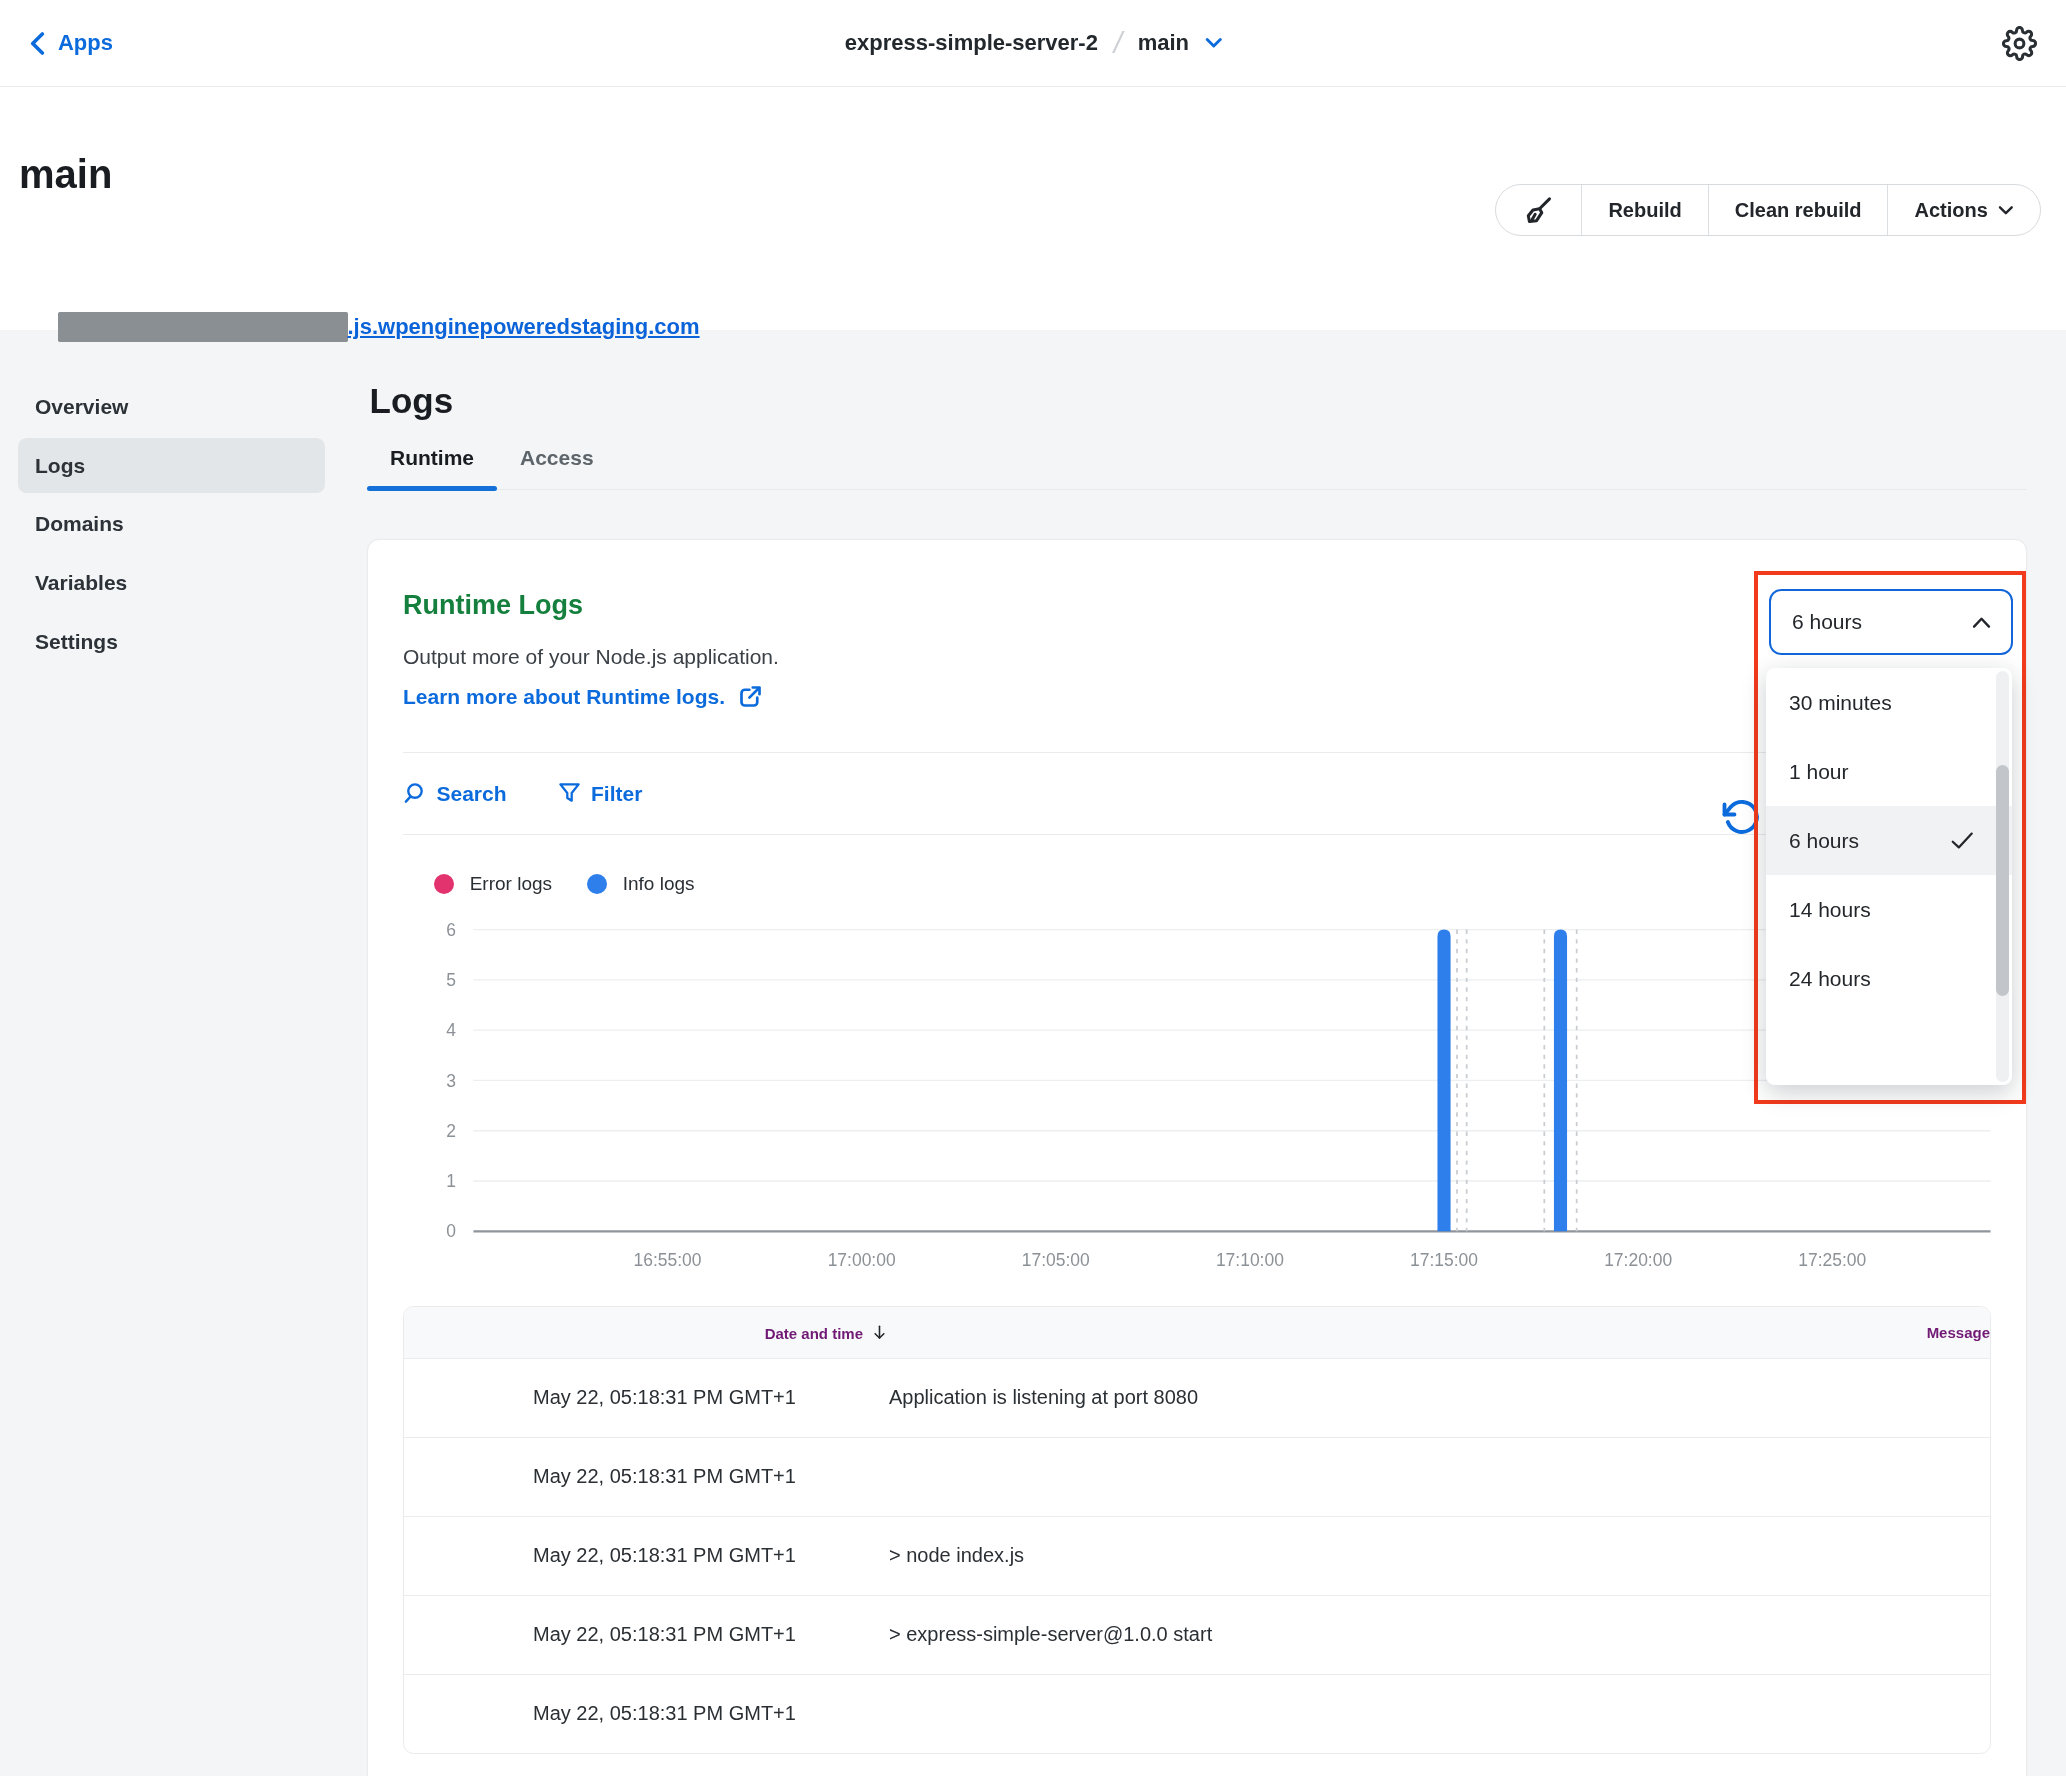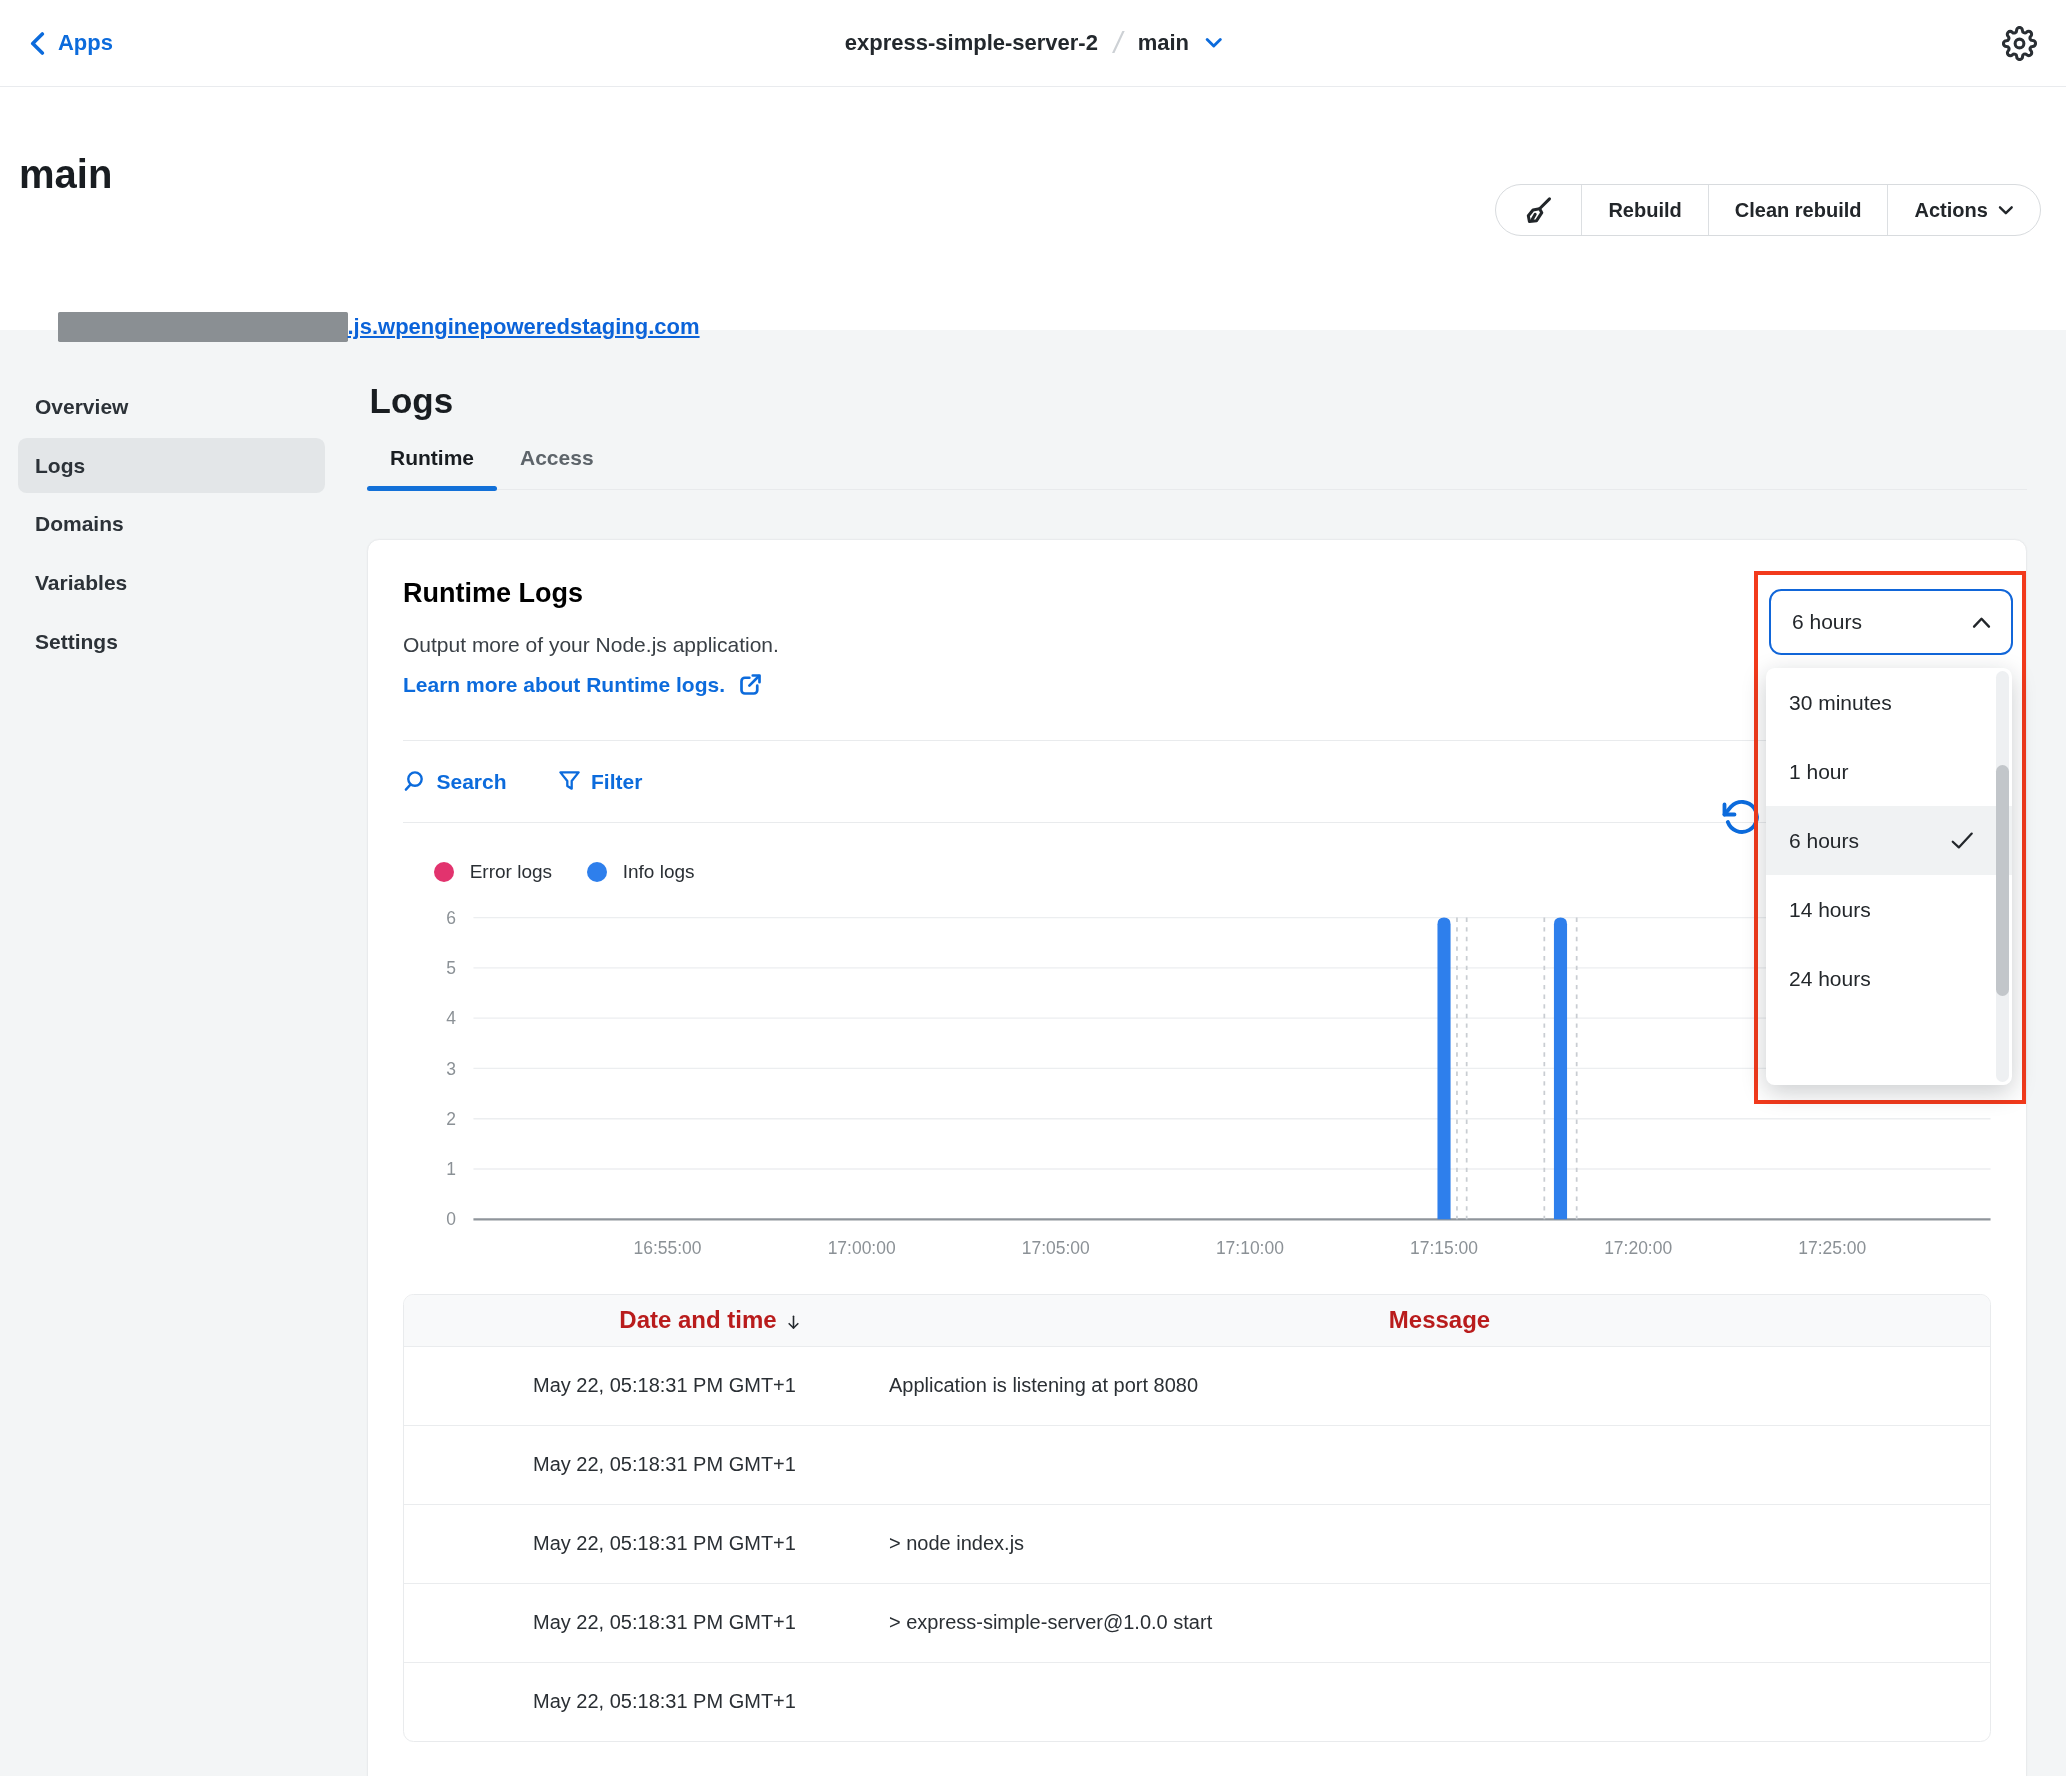--- a/index.html
+++ b/index.html
@@ -37,41 +37,41 @@
   .content { flex:1; margin-right:40px; }
   .content h2 { margin:51px 0 0 2.6px; font-size:35px; font-weight:700; color:#191d21; }
   .tabs { display:flex; margin-top:24.5px; border-bottom:0.9px solid #e8eaec; }
   .tab { position:relative; padding:0 23px 19px; font-size:21px; font-weight:600; color:#5d646a; cursor:pointer; }
   .tab.active { color:#191d21; font-weight:700; }
   .tab.active::after { content:''; position:absolute; left:0; right:0; bottom:-2.6px; height:5.2px; background:#1270d8; border-radius:2.6px; }
 
   
   .card { margin-top:49px; background:#fff; border:0.9px solid #e9ebed; border-radius:12.2px;
           padding:38px 35px 52px; box-shadow:0 0.9px 1.7px rgba(16,24,32,.04); }
-  .card h3 { font-size:27px; font-weight:700; color:#000000; }
+  .card h3 { font-size:27px; font-weight:700; color:#15803d;margin-top:12px; }
   .card .desc { margin-top:24.5px; font-size:21px; color:#3a4046; }
   .learn-row { margin-top:14px; display:flex; align-items:center; gap:12.2px; }
   .learn-link { color:#0c6bdc; font-size:21px; font-weight:700; cursor:pointer; }
   .divider { border:none; border-top:0.9px solid #e9ebed; margin-top:42px; }
   .toolbar { position:relative; height:82px; display:flex; align-items:center; gap:51px; border-bottom:0.9px solid #e9ebed; }
   .tool { display:flex; align-items:center; gap:10.5px; color:#0c6bdc; font-size:21px; font-weight:700; cursor:pointer; }
 
   .legend { display:flex; align-items:center; gap:35px; margin-top:38px; padding-left:31px; }
   .legend-item { display:flex; align-items:center; gap:15.7px; font-size:19px; color:#2a2f34; }
   .legend-item .dot { width:20px; height:20px; border-radius:50%; display:inline-block; }
 
   .chart-wrap { margin-top:10.5px; }
   .chart-wrap svg { display:block; width:100%; }
   .chart-wrap text { fill:#8b9196; font-size:20px; font-family:"Liberation Sans",sans-serif; }
 
   
   .table-wrap { margin-top:24.5px; border:0.9px solid #e9ebed; border-radius:10.5px; overflow:hidden; }
   table { width:100%; border-collapse:collapse; }
   thead tr { background:#f8f9fa; }
-  th { height:51px; text-align:center; font-size:24px; font-weight:700; color:#b91c1c; }
+  th { height:51px; text-align:right; font-size:15px; font-weight:700; color:#701a75; }
   th.c-date { width:485px; padding-left:129px; }
   td { height:79px; border-top:0.9px solid #eaecee; font-size:20px; color:#2a2f34; }
   td.c-date { padding-left:129px; }
   .sort-icon { margin-left:7px; vertical-align:-3.5px; }
 
   
   .refresh { position:absolute; left:1722px; top:797px; z-index:5; background:none; border:none; cursor:pointer; }
 
   
   .annotation-box { position:absolute; left:1754px; top:571px; width:272px; height:533px;

